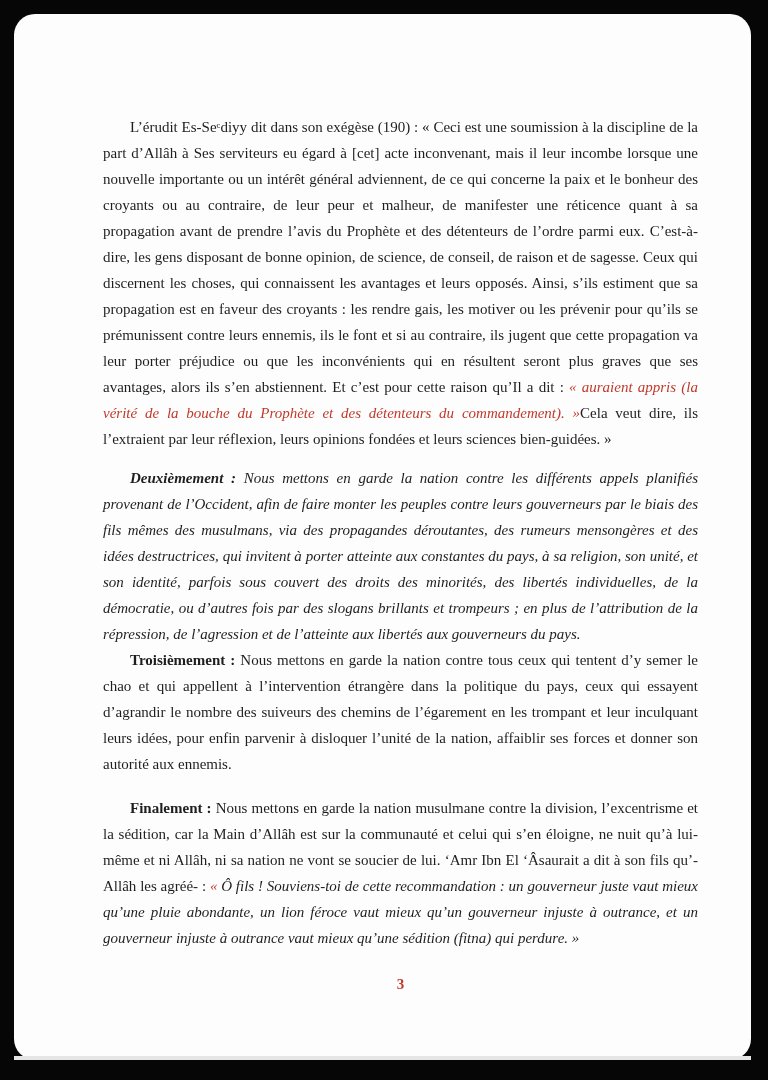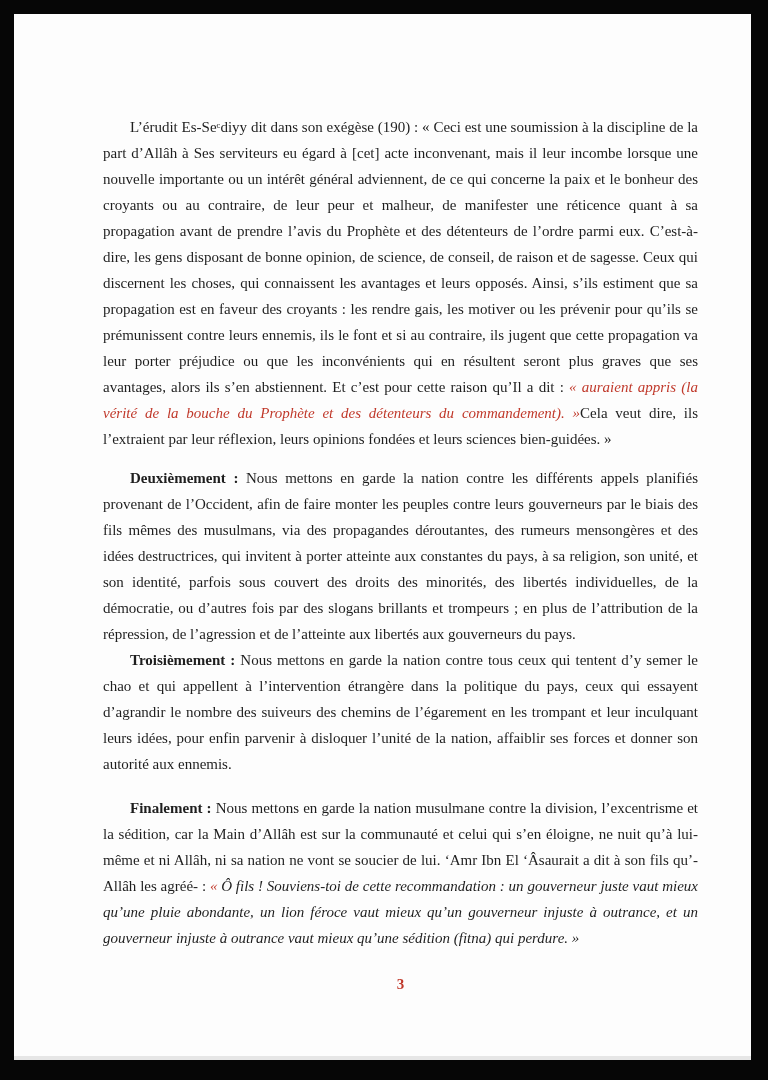--- a/index.html
+++ b/index.html
@@ -17,20 +17,21 @@
     height: 1080px;
     background: var(--frame-bg, #060606);
   }
   .page {
     position: absolute;
     left: 14px;
     top: 14px;
     width: 737px;
     height: 1046px;
     background: var(--page-bg, #fdfdfd);
+    border-radius: 21px;
   }
   .page::after {
     
     content: "";
     position: absolute;
     left: 0;
     bottom: 0;
     width: 100%;
     height: 4px;
     background: #e6e6e6;
@@ -42,21 +43,21 @@
     width: 595px;
     font-size: 15px;
     line-height: 26px;
     text-align: justify;
     color: var(--text, #1e1e1e);
   }
   .para {
     margin: 0;
     text-indent: 27px;
   }
-  .para[data-name="para-2"] { margin-top: 13px; }
+  .para[data-name="para-2"] { margin-top: 13px; font-style: italic; }
   .para[data-name="para-4"] { margin-top: 18px; }
   .seg-normal { }
   .seg-bold { font-weight: 700; }
   .seg-italic { font-style: italic; }
   .seg-red-italic {
     font-style: italic;
     color: var(--accent-red, #c0392b);
   }
   .page-number {
     position: absolute;

